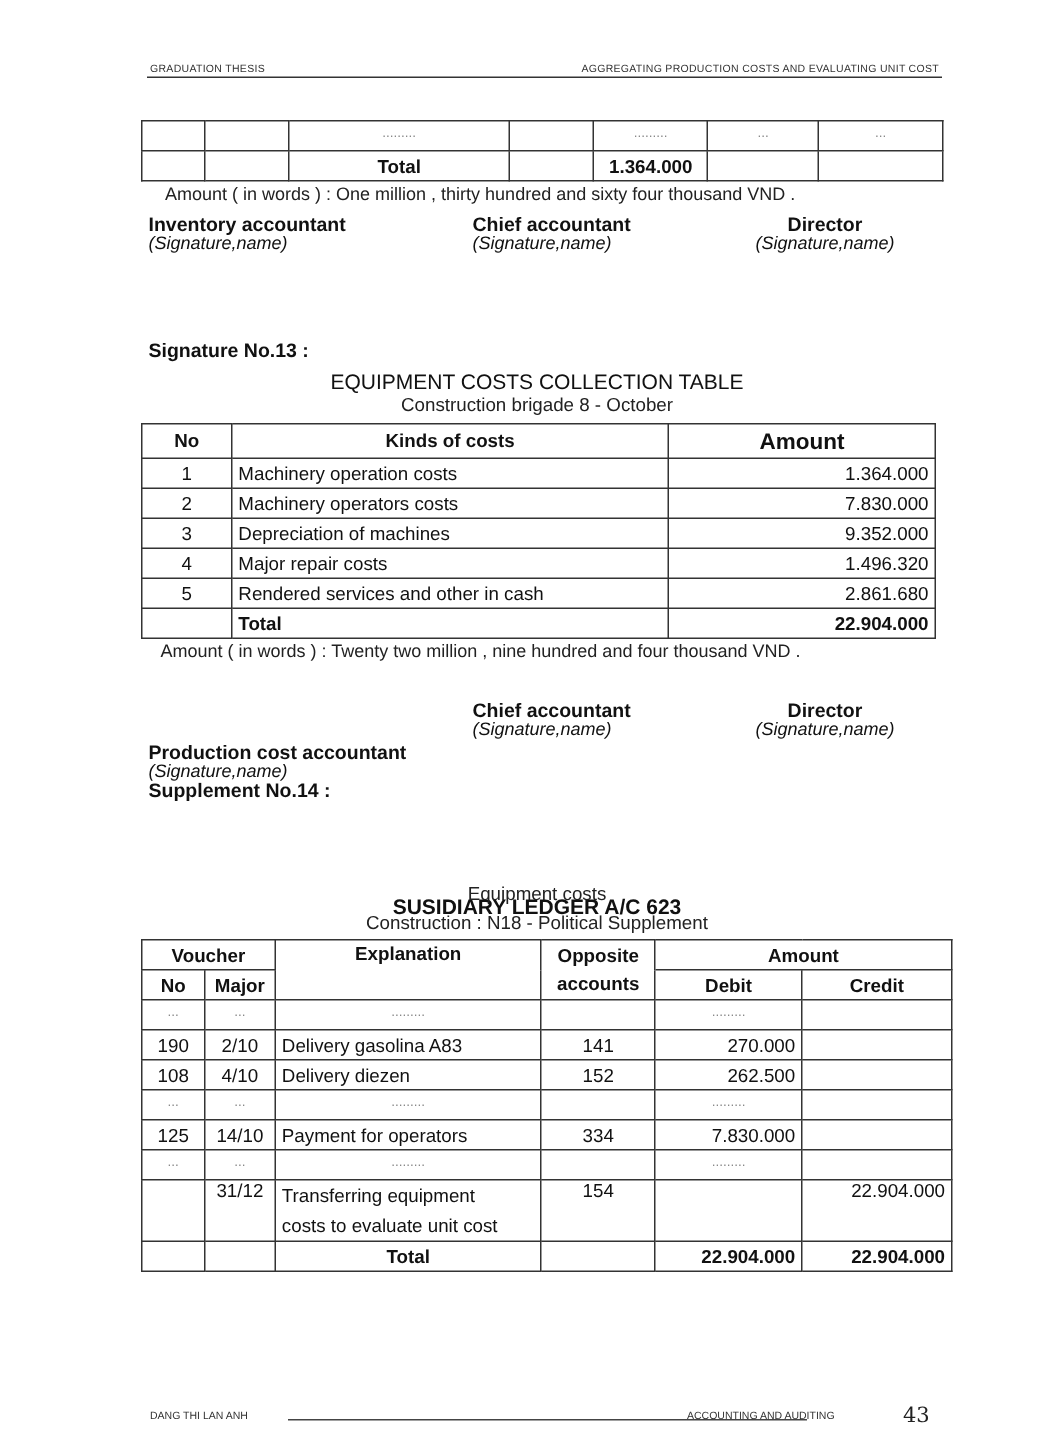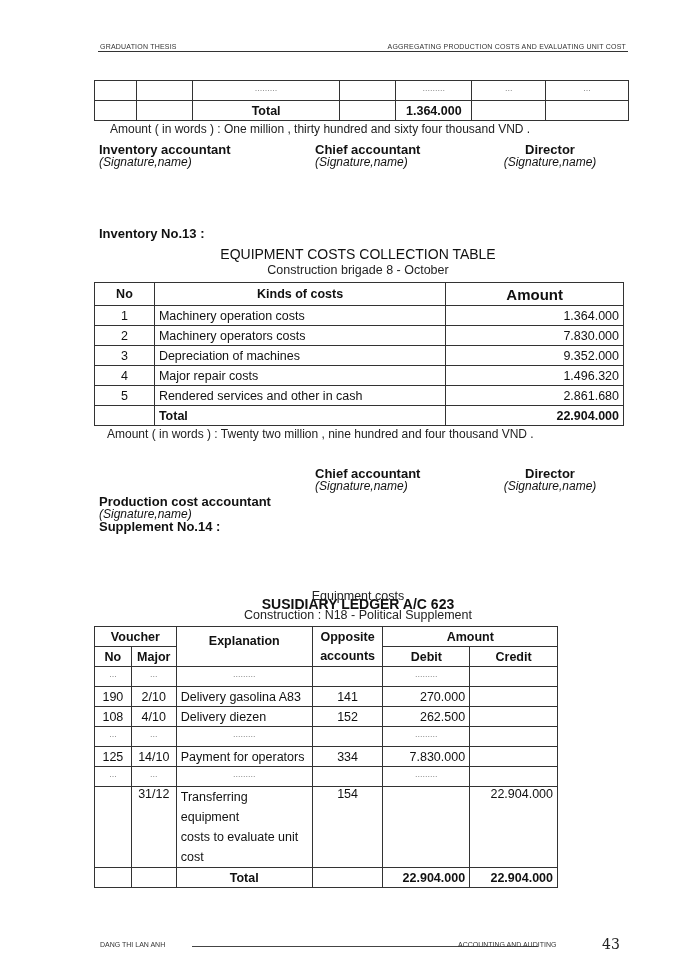--- a/index.html
+++ b/index.html
@@ -82,21 +82,21 @@
 </div>
 <div class="sig" style="left:315px; top:142px;">
   <div class="t">Chief accountant</div>
   <div class="s">(Signature,name)</div>
 </div>
 <div class="sig center" style="left:495px; top:142px; width:110px;">
   <div class="t">Director</div>
   <div class="s">(Signature,name)</div>
 </div>
 
-<div class="suppl" style="top:226px;">Inventory No.13 :</div>
+<div class="suppl" style="top:226px;">Signature No.13 :</div>
 <div class="title" style="top:246px;">EQUIPMENT COSTS COLLECTION TABLE</div>
 <div class="subtitle" style="top:263px;">Construction brigade 8 -   October</div>
 
 <table style="left:94px; top:282px; width:530px;">
   <colgroup>
       <col style="width:60px">
       <col style="width:292px">
       <col style="width:178px">
     </colgroup>
   <tbody>
@@ -151,33 +151,33 @@
 <div class="sig center" style="left:495px; top:466px; width:110px;">
   <div class="t">Director</div>
   <div class="s">(Signature,name)</div>
 </div>
 
 <div class="suppl" style="top:519px;">Supplement No.14 :</div>
 <div class="title b" style="top:596px; font-weight:bold;">SUSIDIARY LEDGER A/C 623</div>
 <div class="subtitle" style="top:589px;">Equipment costs</div>
 <div class="subtitle" style="top:608px;">Construction : N18 -  Political Supplement</div>
 
-<table style="left:94px; top:626px; width:464px;">
+<table style="left:94px; top:626px; width:541px;">
   <colgroup>
       <col style="width:42px">
       <col style="width:47px">
       <col style="width:178px">
       <col style="width:76px">
       <col style="width:98px">
       <col style="width:100px">
     </colgroup>
   <tbody>
       <tr>
     <td colspan="2" class="c b">Voucher</td>
-    <td rowspan="2" class="c b" style="vertical-align:top; padding-top:7px">Explanation</td>
+    <td rowspan="2" class="c b" style="vertical-align:top; padding-top:2px">Explanation</td>
     <td class="c b" style="border-bottom:none">Opposite</td>
     <td colspan="2" class="c b">Amount</td>
   </tr>
   <tr>
     <td class="c b">No</td>
     <td class="c b">Major</td>
     <td class="c b" style="border-top:none">accounts</td>
     <td class="c b">Debit</td>
     <td class="c b">Credit</td>
   </tr>

